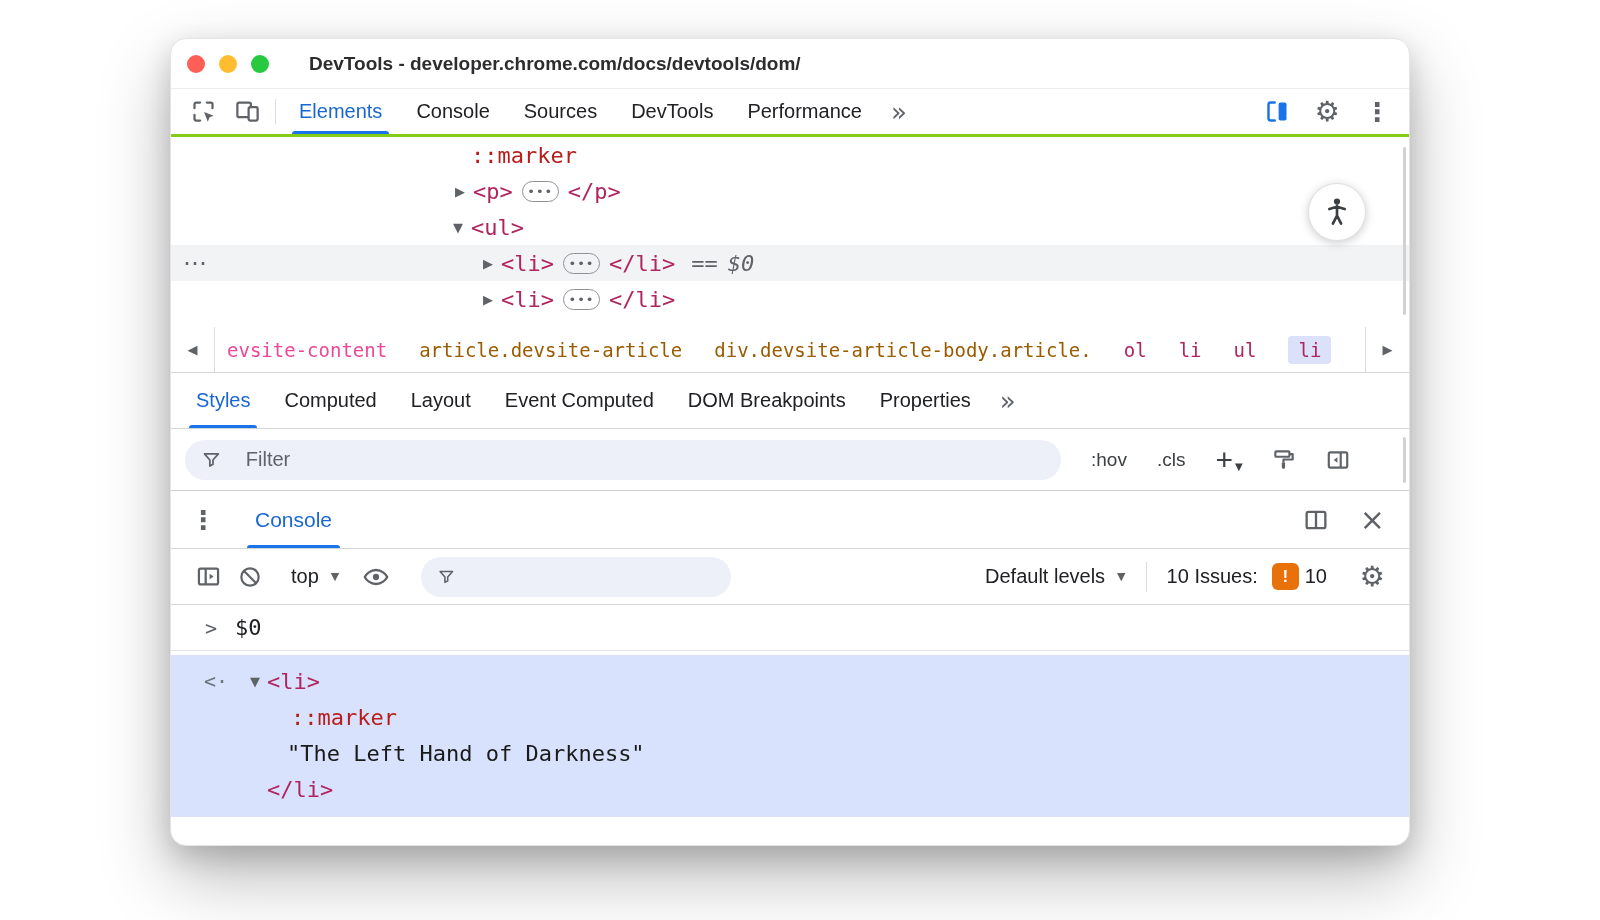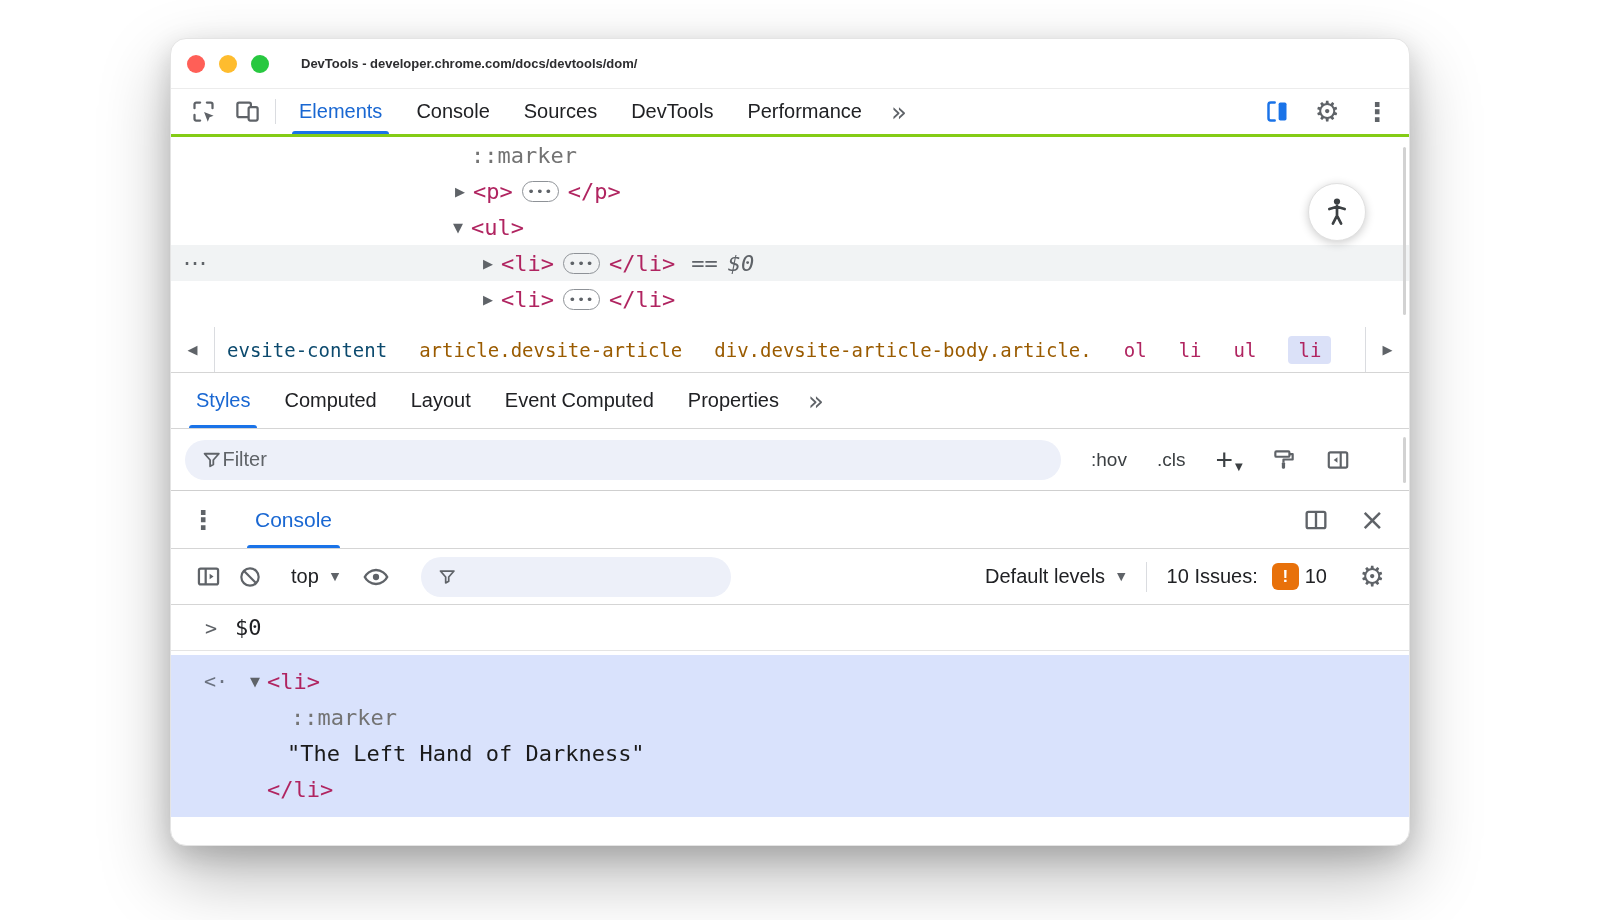--- a/index.html
+++ b/index.html
@@ -10,21 +10,21 @@
             background:#fff; border:1px solid #e4e4e4; border-radius:16px;
             box-shadow:0 30px 70px rgba(0,0,0,.28), 0 10px 28px rgba(0,0,0,.16);
             display:flex; flex-direction:column; overflow:hidden; }
 
   
   .titlebar { height:50px; flex:0 0 auto; display:flex; align-items:center;
               padding-left:16px; border-bottom:1px solid #ececec; }
   .lights { display:flex; gap:14px; }
   .light { width:18px; height:18px; border-radius:50%; }
   .light.red{background:#ff5f57}.light.yellow{background:#febc2e}.light.green{background:#28c840}
-  .win-title { margin-left:32px; font-size:13px; font-weight:700; color:#2d2d2f; }
+  .win-title { margin-left:40px; font-size:19px; font-weight:700; color:#2d2d2f; }
 
   
   .toolbar { height:48px; flex:0 0 auto; display:flex; align-items:stretch;
              border-bottom:3px solid #84cc16; padding:0 10px; }
   .tb-btn { width:44px; display:flex; align-items:center; justify-content:center; cursor:pointer; }
   .vdiv { width:1px; background:#dadce0; margin:10px 6px; }
   .tabs { display:flex; align-items:stretch; }
   .tab { display:flex; align-items:center; padding:0 17px; font-size:20px; color:#202124;
          position:relative; cursor:pointer; white-space:nowrap; }
   .tab.active { color:#1967d2; }
@@ -38,21 +38,21 @@
   .tb-right { margin-left:auto; display:flex; align-items:center; gap:6px; }
 
   
   .dom-tree { height:190px; flex:0 0 auto; position:relative;
               font-family:"DejaVu Sans Mono","Liberation Mono",monospace; font-size:22px; }
   .tree-row { height:36px; display:flex; align-items:center; white-space:pre; position:relative; }
   .tree-row.selected { background:#f1f3f4; }
   .row-marker{padding-left:300px}.row-p{padding-left:284px}.row-ul{padding-left:282px}.row-li{padding-left:312px}
   .twisty { font-family:"DejaVu Sans",sans-serif; font-size:13px; color:#5f6368; margin-right:8px; cursor:pointer; }
   .tag { color:#b02460; }
-  .pseudo { color:#737373; }
+  .pseudo { color:#b91c1c; }
   .pill { display:inline-flex; align-items:center; justify-content:center; min-width:37px; height:21px;
           border:1.5px solid #8e9297; border-radius:11px; margin:0 9px; color:#5f6368;
           font-size:13px; letter-spacing:1px; line-height:1; cursor:pointer;
           font-family:"DejaVu Sans",sans-serif; }
   .eqref { color:#5f6368; margin-left:16px; }
   .eqref .ref { font-style:italic; margin-left:10px; }
   .more-dots { position:absolute; left:12px; top:4px; color:#5f6368; font-size:24px;
                font-family:"DejaVu Sans",sans-serif; }
   .a11y-fab { position:absolute; right:43px; top:46px; width:58px; height:58px; border-radius:50%;
               background:#fff; border:1px solid #e0e0e0; box-shadow:0 2px 10px rgba(0,0,0,.20);
@@ -61,32 +61,32 @@
 
   
   .crumbs { height:46px; flex:0 0 auto; display:flex; align-items:center; border-bottom:1px solid #d5d5d5;
             font-family:"DejaVu Sans Mono","Liberation Mono",monospace; font-size:19px; }
   .crumb-nav { width:44px; align-self:stretch; display:flex; align-items:center; justify-content:center;
                color:#5f6368; font-family:"DejaVu Sans",sans-serif; font-size:13px; cursor:pointer; }
   .crumb-nav.back { border-right:1px solid #dadce0; }
   .crumb-nav.fwd { border-left:1px solid #dadce0; margin-left:auto; }
   .crumb-list { display:flex; align-items:center; gap:32px; padding-left:12px; overflow:hidden; }
   .crumb { white-space:pre; cursor:pointer; }
-  .c-red{color:#0c4a6e}.c-orange{color:#9a5b00}.c-tag{color:#b02460}
+  .c-red{color:#ec4899}.c-orange{color:#9a5b00}.c-tag{color:#b02460}
   .crumb.selected { background:#dbe1f8; border-radius:4px; padding:3px 10px; }
 
   
   .styles-tabs { height:56px; flex:0 0 auto; display:flex; align-items:stretch;
                  border-bottom:1px solid #d5d5d5; padding:0 8px; }
 
   
   .filter-row { height:62px; flex:0 0 auto; display:flex; align-items:center;
                 border-bottom:1px solid #cfcfcf; padding:0 14px; position:relative; }
   .pill-input { height:40px; background:#edf0f9; border-radius:20px; display:flex;
-                align-items:center; padding:0 16px; gap:0; }
+                align-items:center; padding:0 16px; gap:24px; }
   .pill-input input { border:none; outline:none; background:transparent; font-size:20px;
                       color:#202124; font-family:"Liberation Sans",sans-serif; width:100%; }
   .pill-input input::placeholder { color:#5f6368; opacity:1; }
   .styles-filter { width:876px; }
   .ctrl { color:#3c4043; font-size:19px; margin-left:30px; cursor:pointer; white-space:nowrap; }
   .plus { font-size:30px; color:#3c4043; line-height:1; display:inline-flex; align-items:flex-end; cursor:pointer; margin-left:30px; }
   .plus .caret { font-size:10px; margin-left:2px; margin-bottom:3px; font-family:"DejaVu Sans",sans-serif; color:#3c4043; }
   .icon-btn { margin-left:28px; display:flex; align-items:center; cursor:pointer; }
 
   
@@ -260,20 +260,23 @@
     <div class="tab">
         <span>Computed</span>
       </div>
     <div class="tab">
         <span>Layout</span>
       </div>
     <div class="tab">
         <span>Event Computed</span>
       </div>
     <div class="tab">
+        <span>DOM Breakpoints</span>
+      </div>
+    <div class="tab">
         <span>Properties</span>
       </div>
     <div class="overflow-btn">
       <span class="glyph ovfl">»</span>
     </div>
   </div>
 
   <div class="filter-row">
     <div class="pill-input styles-filter">
       <svg class="ic" width="22" height="22" viewBox="0 0 24 24">

